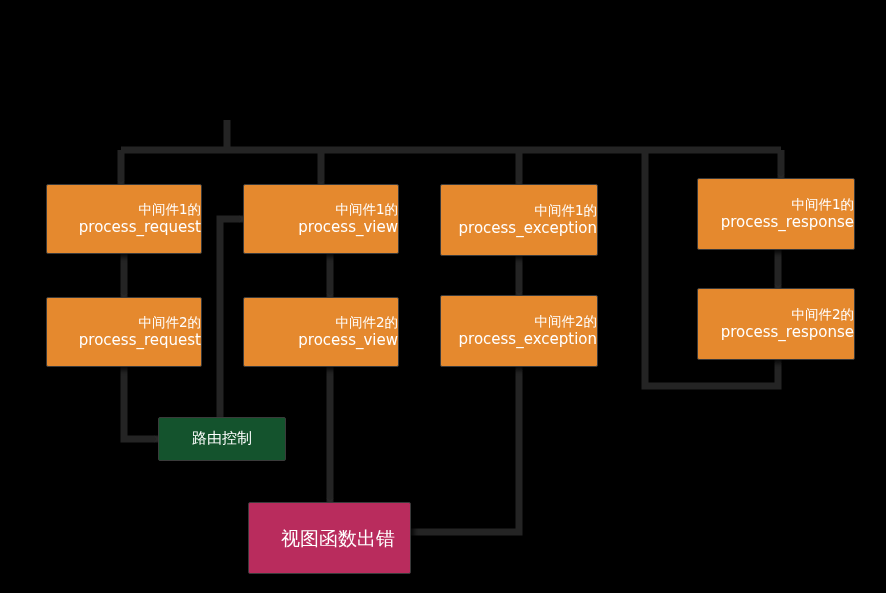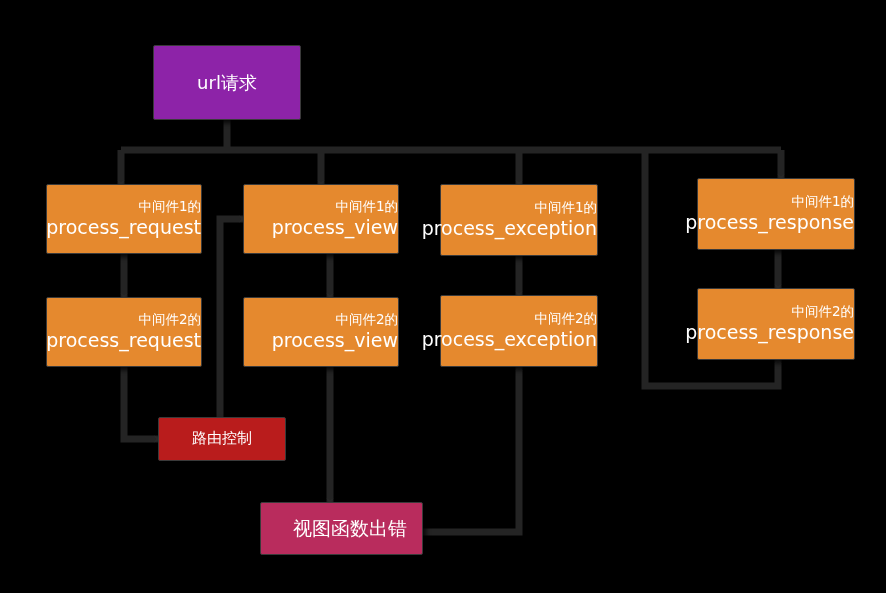--- a/index.html
+++ b/index.html
@@ -26,31 +26,31 @@
   .node .l1,.node .l2{display:block;white-space:nowrap;}
   
   .n-mw{
     background:#e5892e;
     border:1px solid #3a3a3a;
     box-shadow:3px 3px 5px rgba(0,0,0,0.85);
     font-size:13.5px;
     align-items:flex-end;
   }
   .n-mw .l1{font-size:13.5px;}
-  .n-mw .l2{font-size:19px;}
+  .n-mw .l2{font-size:15px;}
   
   .n-url{
     background:#8d23a8;
     border:1px solid #3a3a3a;
     box-shadow:3px 3px 5px rgba(0,0,0,0.85);
     font-size:18px;
   }
   
   .n-route{
-    background:#b91c1c;
+    background:#14532d;
     border:1px solid #3a3a3a;
     box-shadow:3px 3px 5px rgba(0,0,0,0.85);
     font-size:15px;
   }
   
   .n-err{
     background:#b92c5d;
     border:1px solid #3a3a3a;
     box-shadow:3px 3px 5px rgba(0,0,0,0.85);
     font-size:19px;
@@ -94,23 +94,20 @@
       <path d="M220,417 L220,219 L243,219" marker-end="url(#ar)"></path>
 
       <path d="M330,367 L330,502" marker-end="url(#ar)"></path>
 
       <path d="M411,532 L519,532 L519,367" marker-end="url(#ar)"></path>
 
       <path d="M645,150 L645,386 L778,386 L778,360" marker-end="url(#ar)"></path>
     </g>
   </svg>
 
-  <div class="node n-url" style="left:153px;top:45px;width:148px;height:75px;">
-    <span class="l1">url请求</span>
-  </div>
 
   <div class="node n-mw" style="left:46px;top:184px;width:156px;height:70px;">
     <span class="l1">中间件1的</span>
     <span class="l2">process_request</span>
   </div>
 
   <div class="node n-mw" style="left:46px;top:297px;width:156px;height:70px;">
     <span class="l1">中间件2的</span>
     <span class="l2">process_request</span>
   </div>
@@ -142,17 +139,17 @@
 
   <div class="node n-mw" style="left:697px;top:288px;width:158px;height:72px;">
     <span class="l1">中间件2的</span>
     <span class="l2">process_response</span>
   </div>
 
   <div class="node n-route" style="left:158px;top:417px;width:128px;height:44px;">
     <span class="l1">路由控制</span>
   </div>
 
-  <div class="node n-err" style="left:260px;top:502px;width:163px;height:53px;padding-left:17px;">
+  <div class="node n-err" style="left:248px;top:502px;width:163px;height:72px;padding-left:17px;">
     <span class="l1">视图函数出错</span>
   </div>
 
 </div>
 
 </body></html>

